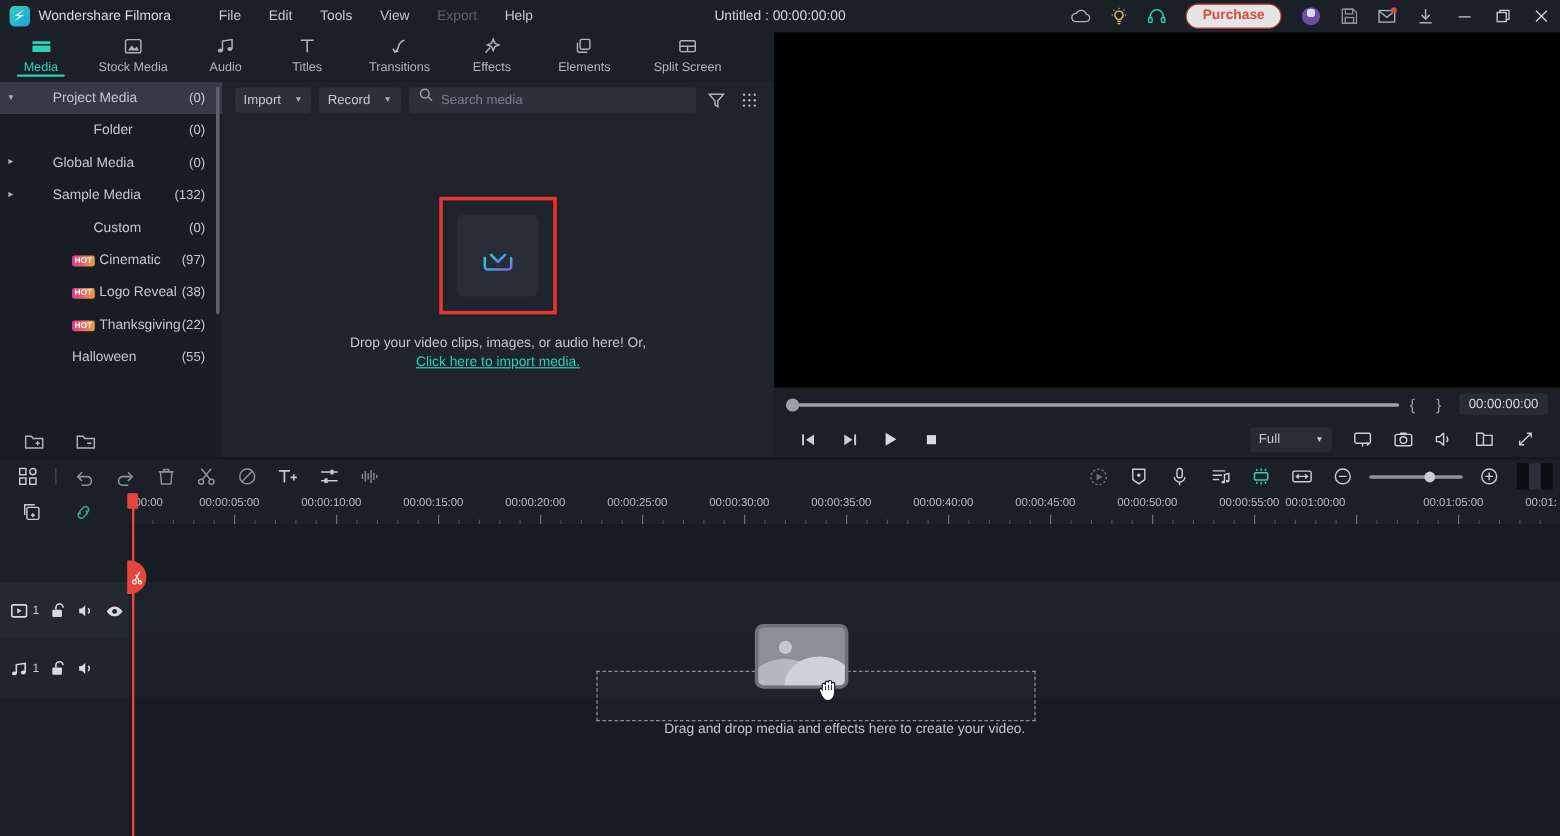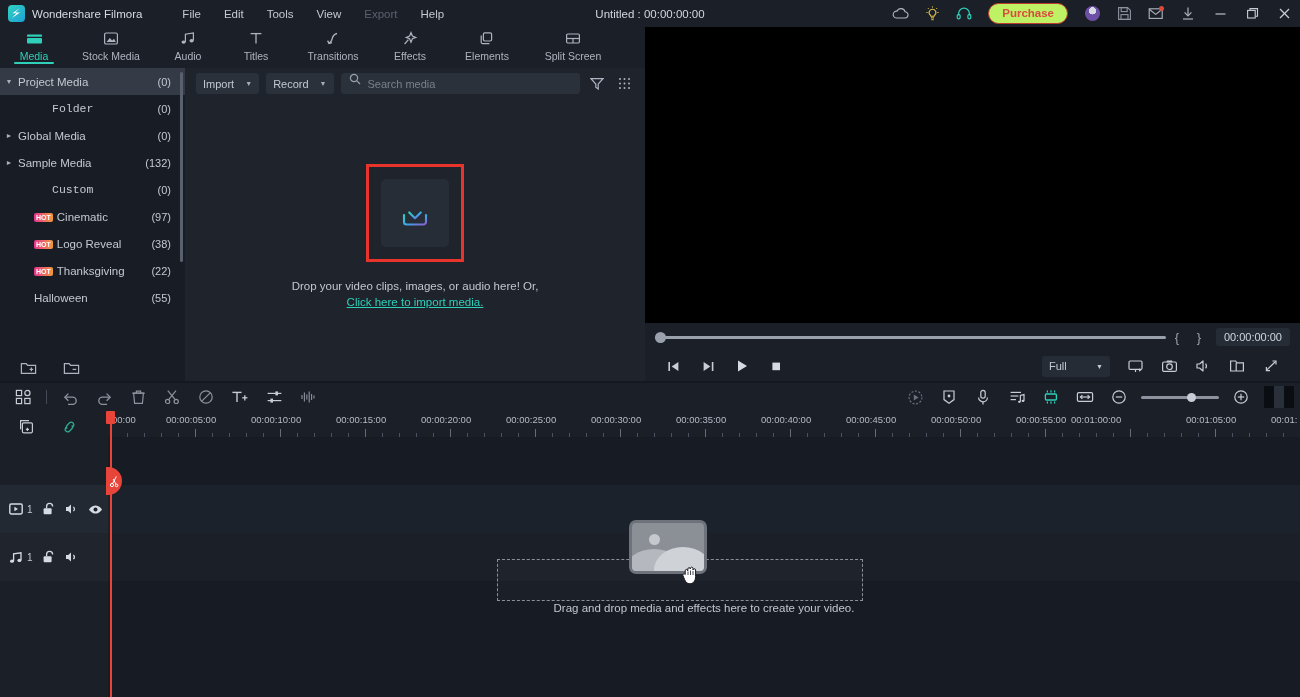--- a/index.html
+++ b/index.html
@@ -43,21 +43,21 @@
     display: flex; align-items: center; gap: 0px;
   }
   .tb-icon {
     width: 32px; height: 27px; display: flex; align-items: center; justify-content: center;
     cursor: default; position: relative;
   }
   .purchase-btn {
     border: 1px solid #c0392f; border-radius: 11px;
     color: #d94b3d; font-size: 11.5px; font-weight: bold;
     padding: 2px 13px; margin: 0 8px; line-height: 15px;
-    background: #bef264;
+    background: #e5e5e5;
   }
   .badge-dot {
     position: absolute; right: 8px; top: 6px;
     width: 5px; height: 5px; border-radius: 50%; background: #e2483a;
   }
   .avatar-ic {
     width: 15px; height: 15px; border-radius: 50%;
     background: radial-gradient(circle at 50% 32%, #d7dbe4 0 28%, #6e4fa8 30% 100%);
   }
 
@@ -93,23 +93,23 @@
   }
   .sb-row {
     height: 27px; display: flex; align-items: center;
     font-size: 11.5px; color: #c3c8d1; padding-right: 14px; cursor: default;
     position: relative;
   }
   .sb-row.selected { background: #353b46; }
   .sb-arrow { width: 18px; text-align: center; font-size: 7px; color: #aab0bb; flex: none; }
   .sb-arrow.down::before { content: "▼"; }
   .sb-arrow.right::before { content: "►"; }
-  .sb-label { flex: 1; white-space: nowrap; overflow: hidden; }
+  .sb-label { flex: 1; white-space: nowrap; overflow: hidden; margin-left: 26px; }
   .sb-count { color: #c3c8d1; font-size: 11px; flex: none; }
-  .sb-row.indent .sb-label { padding-left: 34px; font-family: Liberation Mono, monospace; }
+  .sb-row.indent .sb-label { padding-left: 34px; }
   .sb-row.indent2 .sb-label { padding-left: 16px; }
   .hot-badge {
     display: inline-block; font-size: 7px; font-weight: bold; color: #fff;
     background: linear-gradient(90deg,#e5338f,#f29a3a);
     border-radius: 2px; padding: 1px 2px 0; margin-right: 4px;
     vertical-align: 1px; letter-spacing: 0px; line-height: 8px;
   }
   .sb-scroll {
     position: absolute; right: 2px; top: 4px; width: 3px; height: 190px;
     background: #5a616e; border-radius: 2px;

